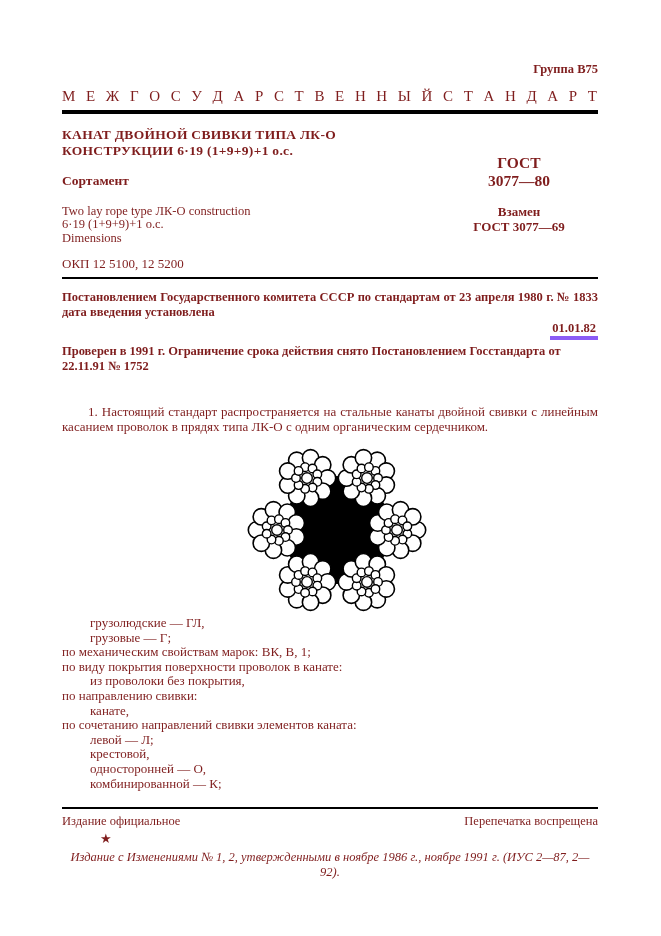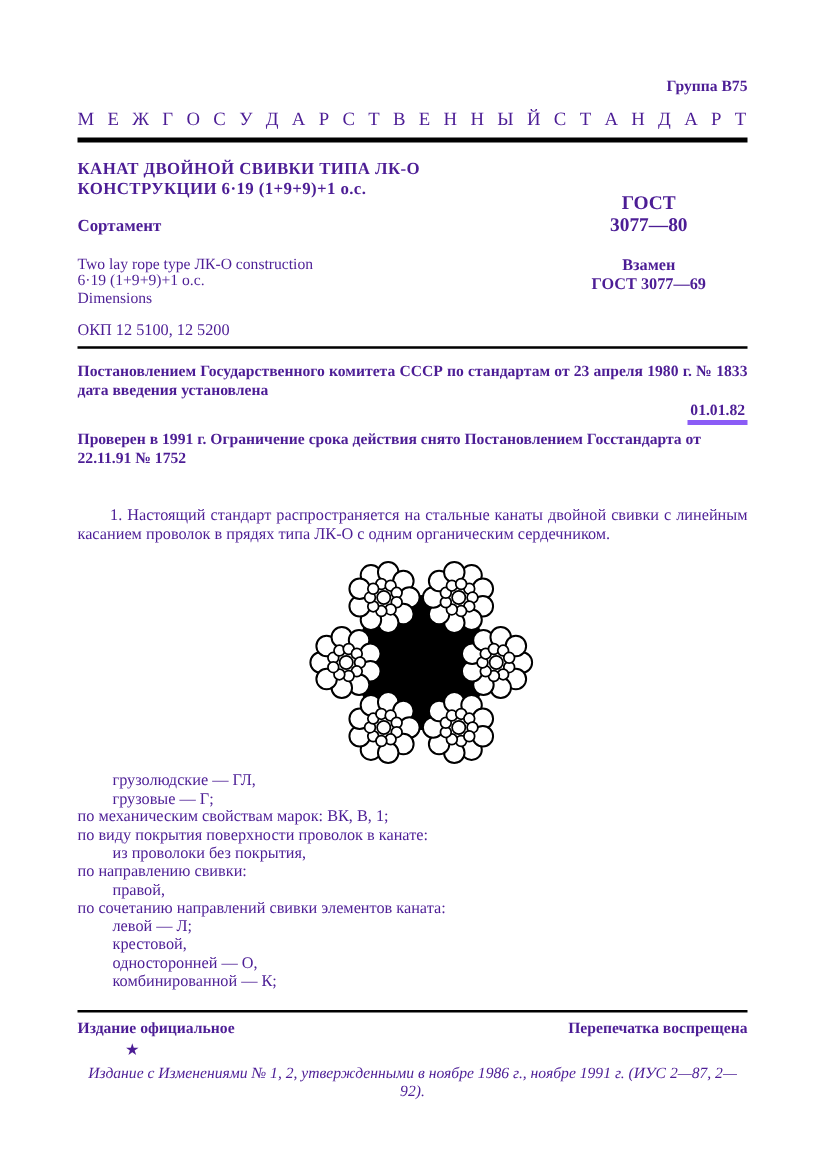--- a/index.html
+++ b/index.html
@@ -1,18 +1,18 @@
 <!DOCTYPE html>
 <html><head>
 <meta charset="utf-8">
 <style>
   * { margin:0; padding:0; box-sizing:border-box; }
   html,body { background:#e8e8e8; }
   .page {
-    width:661px; height:936px; background:#ffffff; color:#4c1d95;
+    width:661px; height:936px; background:#ffffff; color:#7f1d1d;
     font-family:"Liberation Serif", serif; position:relative; overflow:hidden;
     margin:0 auto;
   }
   .content { padding:62px 63px 0 62px; }
 
   .group-label { text-align:right; font-weight:bold; font-size:12.5px; }
 
   .standard-type {
     margin-top:11px; font-weight:normal; font-size:15px;
     text-align:justify; text-align-last:justify; letter-spacing:1px;
@@ -41,21 +41,21 @@
 
   .figure-wrap { margin-top:14px; text-align:center; }
   .figure-wrap svg { margin-left:14px; display:inline-block; }
 
   .clause2-intro { margin-top:21px; font-size:13px; line-height:14.6px; text-indent:26px; margin-bottom:4px; }
   .cl-line { font-size:13px; line-height:14.6px; }
   .ind1 { padding-left:28px; }
   .fit  { letter-spacing:-0.3px; white-space:nowrap; }
 
   .footer-rule { margin-top:16px; }
-  .footer-row { display:flex; justify-content:space-between; font-weight:bold; font-size:12.5px; margin-top:5px; }
+  .footer-row { display:flex; justify-content:space-between; font-weight:normal; font-size:12.5px; margin-top:5px; }
   .star-line { margin-top:2px; padding-left:38px; font-size:13px; }
   .amendments { margin-top:3px; font-style:italic; text-align:center; font-size:12.5px; }
 </style>
 </head>
 <body>
 
 <div class="page">
   <div class="content">
 
     <div class="group-label">Группа В75</div>
@@ -222,21 +222,21 @@
           <circle cx="30.00" cy="-51.96" r="5.3" fill="#fff" stroke="#000" stroke-width="1.4"></circle>
         </svg>
     </div>
 
     <div class="cl-line ind1">грузолюдские — ГЛ,</div>
     <div class="cl-line ind1">грузовые — Г;</div>
     <div class="cl-line">по механическим свойствам марок: ВК, В, 1;</div>
     <div class="cl-line">по виду покрытия поверхности проволок в канате:</div>
     <div class="cl-line ind1">из проволоки без покрытия,</div>
     <div class="cl-line">по направлению свивки:</div>
-    <div class="cl-line ind1">правой,</div>
+    <div class="cl-line ind1">канате,</div>
     <div class="cl-line">по сочетанию направлений свивки элементов каната:</div>
     <div class="cl-line ind1">левой — Л;</div>
     <div class="cl-line ind1">крестовой,</div>
     <div class="cl-line ind1">односторонней — О,</div>
     <div class="cl-line ind1">комбинированной — К;</div>
 
     <div class="rule-thin footer-rule"></div>
     <div class="footer-row">
       <div>Издание официальное</div>
       <div>Перепечатка воспрещена</div>

